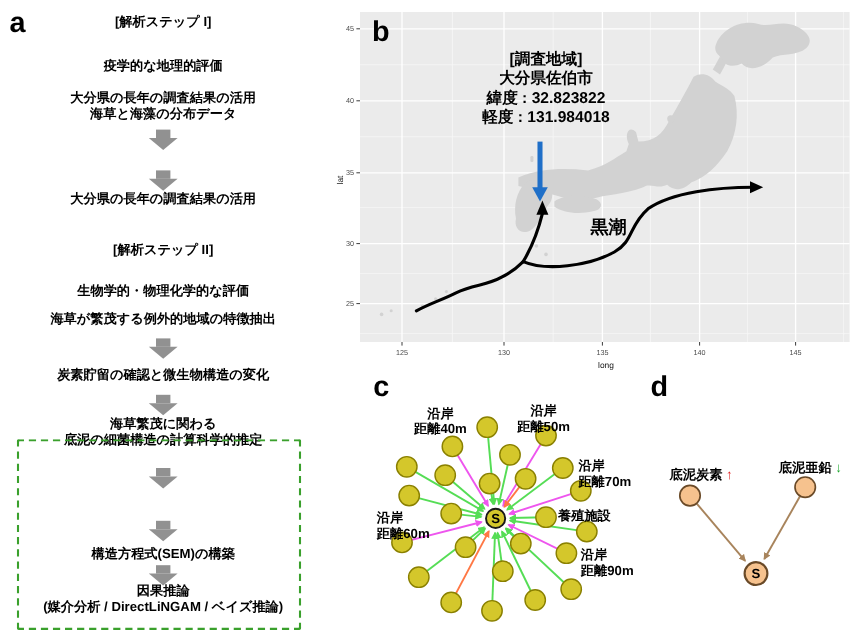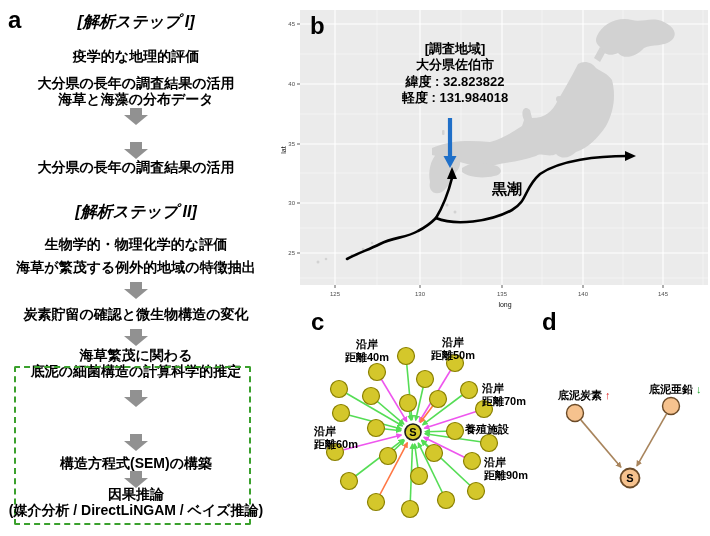--- a/index.html
+++ b/index.html
@@ -7,22 +7,22 @@
     width:710px;height:536px;position:relative;background:#ffffff;
     font-family:"Liberation Sans","DejaVu Sans",sans-serif;
     -webkit-font-smoothing:antialiased;
   }
   .figure{position:absolute;inset:0;width:710px;height:536px;overflow:hidden;background:#fff;}
 
   
   .panel-a{position:absolute;left:0;top:0;width:280px;height:536px;}
   .panel-letter{position:absolute;font-size:24px;font-weight:bold;color:#000;line-height:1;}
   .pa-text{position:absolute;left:5px;width:262px;text-align:center;font-weight:bold;color:#000;
-           font-size:14px;line-height:1.14;white-space:pre-line;}
-  .pa-title{font-size:16px;font-style:italic;}
+           font-size:11px;line-height:1.14;white-space:pre-line;}
+  .pa-title{font-size:11px;}
   .pa-arrow{position:absolute;left:5px;width:262px;display:flex;flex-direction:column;align-items:center;}
   .pa-arrow .stem{width:12px;height:7px;background:#919191;}
   .pa-arrow .head{width:0;height:0;border-left:12px solid transparent;border-right:12px solid transparent;border-top:10px solid #919191;}
   .pa-box{position:absolute;left:14px;top:366px;width:233px;height:155px;border:2px dashed #3aa02c;border-radius:2px;}
 
   
   svg{position:absolute;overflow:visible;}
   #svg-b{left:278px;top:0;}
   #svg-c{left:295px;top:300px;}
   #svg-d{left:530px;top:300px;}

